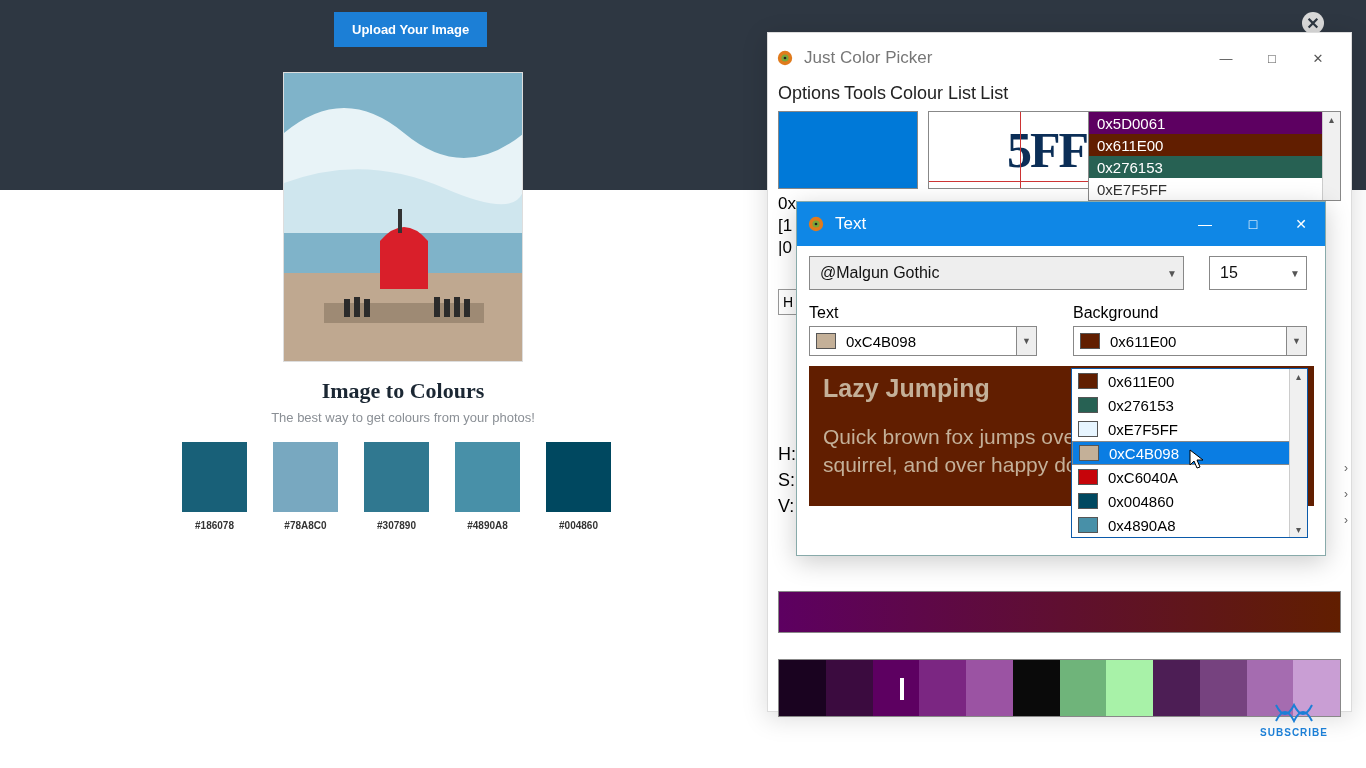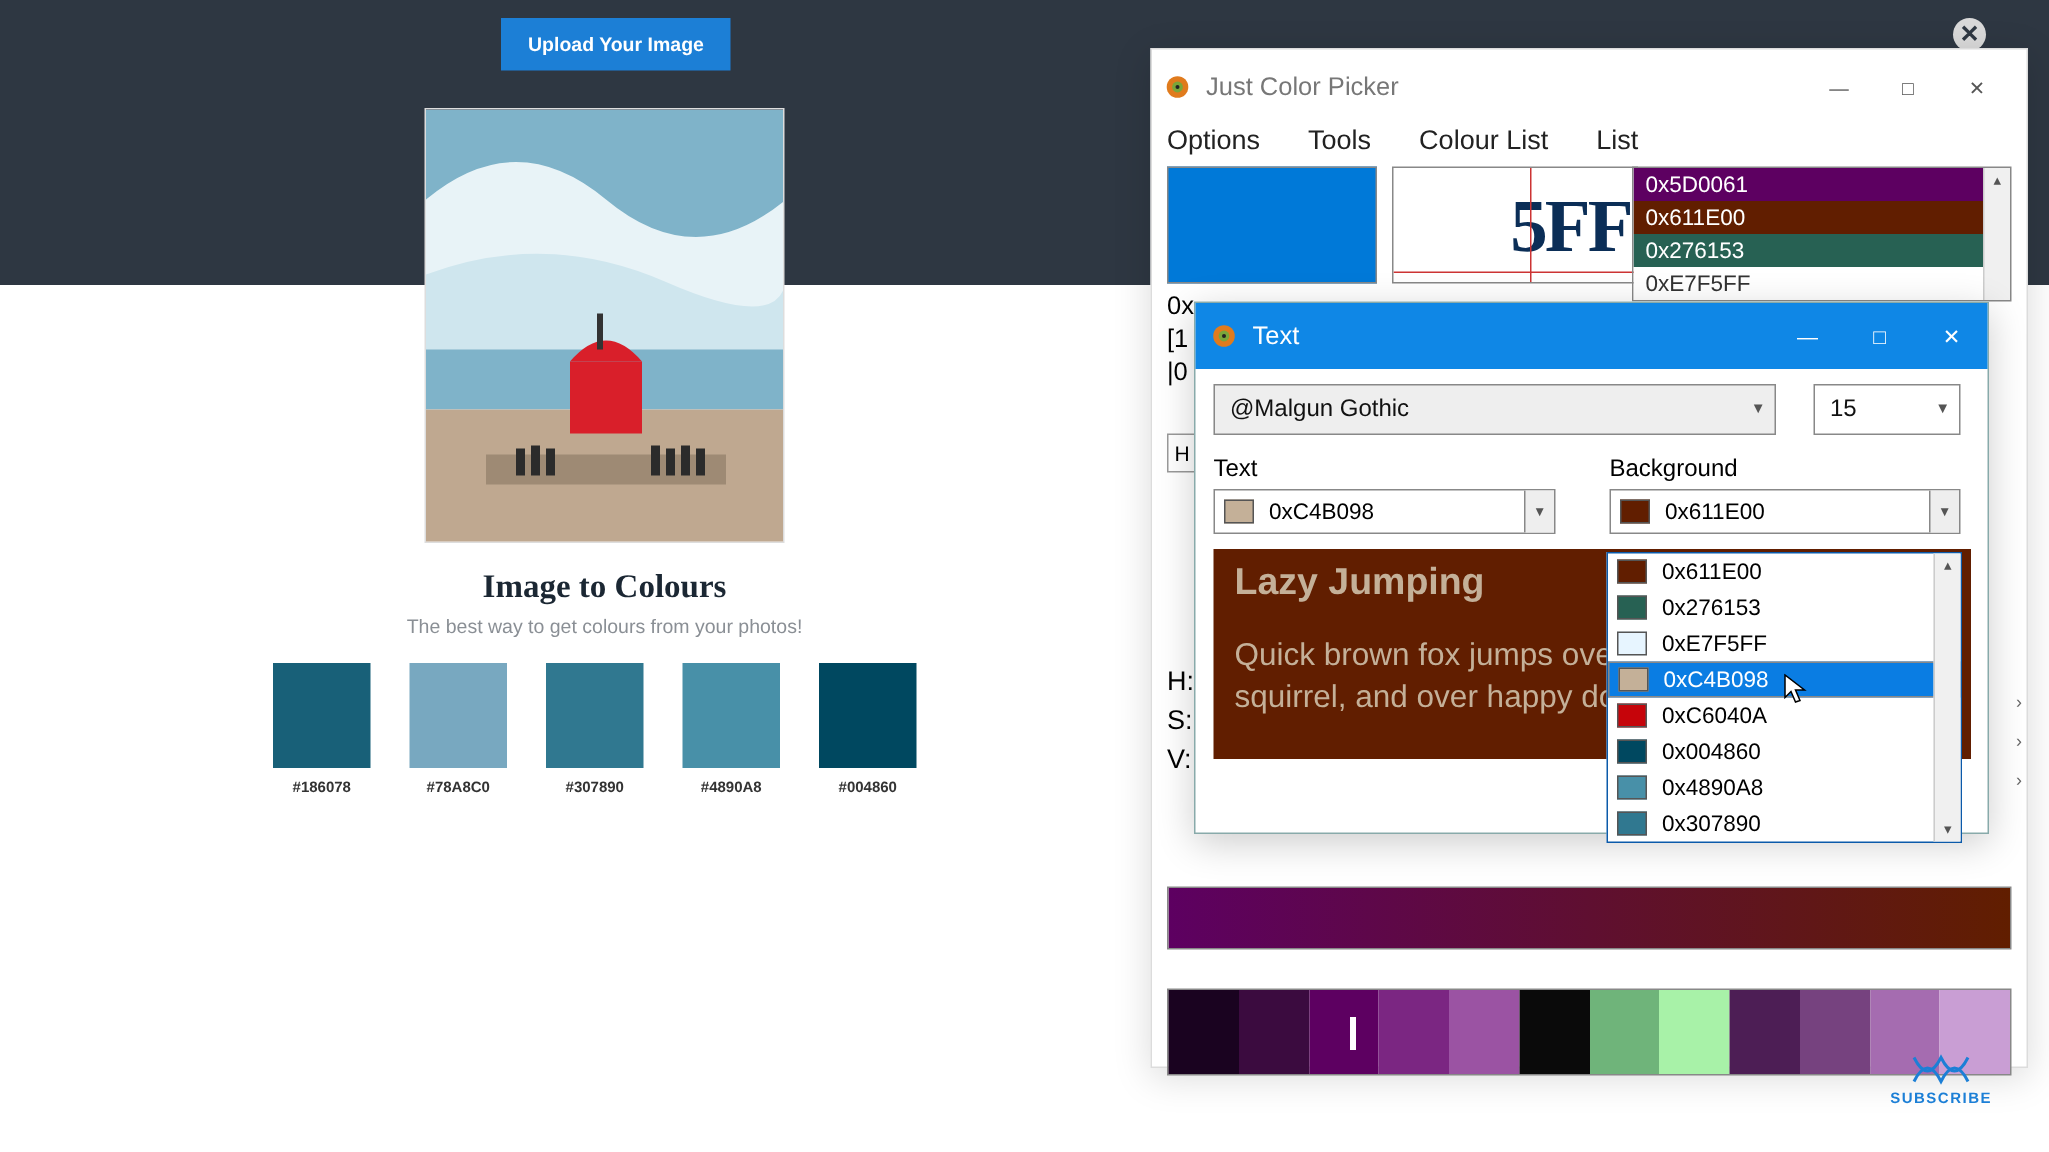--- a/index.html
+++ b/index.html
@@ -19,21 +19,21 @@
 .palette .swatch .box { width: 65px; height: 70px; }
 .palette .swatch .lbl { margin-top: 8px; font-size: 10px; font-weight: 700; color: #333; }
 
 
 .jcp { position: absolute; left: 767px; top: 32px; width: 585px; height: 680px; background: #fff; border: 1px solid #dcdcdc; box-shadow: 0 6px 24px rgba(0,0,0,.15); }
 .jcp-title { height: 42px; display: flex; align-items: center; padding: 8px 10px 0 8px; color: #777; }
 .jcp-title .chameleon { width: 18px; height: 18px; margin-right: 10px; }
 .jcp-title .t { font-size: 17px; }
 .jcp-title .sp { flex: 1; }
 .jcp-title .wbtn { width: 46px; height: 28px; display: flex; align-items: center; justify-content: center; color: #555; }
-.jcp-menu { padding: 0 10px; display: flex; gap: 32px; font-size: 18px; color: #222; height: 36px; align-items: center; }
+.jcp-menu { padding: 0 10px; display: flex; gap: 4px; font-size: 18px; color: #222; height: 36px; align-items: center; }
 .jcp-body { padding: 6px 10px 10px 10px; position: relative; }
 .big-swatch { position: absolute; left: 10px; top: 0; width: 140px; height: 78px; background: #0079d8; border: 1px solid #888; }
 .zoom-box { position: absolute; left: 160px; top: 0; width: 164px; height: 78px; border: 1px solid #888; background: #fff; display: flex; align-items: center; justify-content: flex-end; overflow: hidden; }
 .zoom-box .big5 { font-size: 50px; font-weight: 600; color: #0b2e57; font-family: Georgia, serif; letter-spacing: -2px; padding-right: 4px; }
 .zoom-box .vline { position:absolute; right: 70px; top:0; bottom:0; width:1px; background:#c33; }
 .zoom-box .hline { position:absolute; left:0; right:0; bottom: 6px; height:1px; background:#c33; }
 .clist { position: absolute; left: 320px; top: 0; right: 10px; height: 90px; border: 1px solid #888; overflow: hidden; }
 .clist .row { height: 22px; color: #fff; font-size: 15px; padding: 1px 8px; display: flex; align-items: center; }
 .clist .partial { height: 22px; color: #333; font-size: 15px; padding: 1px 8px; display:flex; align-items:center; background:#fff; overflow:hidden; }
 .clist .scr { position: absolute; right: 0; top: 0; width: 18px; height: 100%; background: #f0f0f0; border-left: 1px solid #ccc; display:flex; align-items:flex-start; justify-content:center; }
@@ -295,24 +295,20 @@
       <span>0xC6040A</span>
     </div>
   <div class="opt">
       <span class="sw" style="background:#004860"></span>
       <span>0x004860</span>
     </div>
   <div class="opt">
       <span class="sw" style="background:#4890A8"></span>
       <span>0x4890A8</span>
     </div>
-  <div class="opt">
-      <span class="sw" style="background:#307890"></span>
-      <span>0x307890</span>
-    </div>
   <div class="scr"></div>
 </div>
 
 <div class="cursor">
   <svg viewBox="0 0 18 22">
       <path d="M1 1 L1 16 L5 12 L8 19 L11 18 L8 11 L14 11 Z" fill="#fff" stroke="#000" stroke-width="1"></path>
     </svg>
 </div>
 
 <div class="subscribe">

